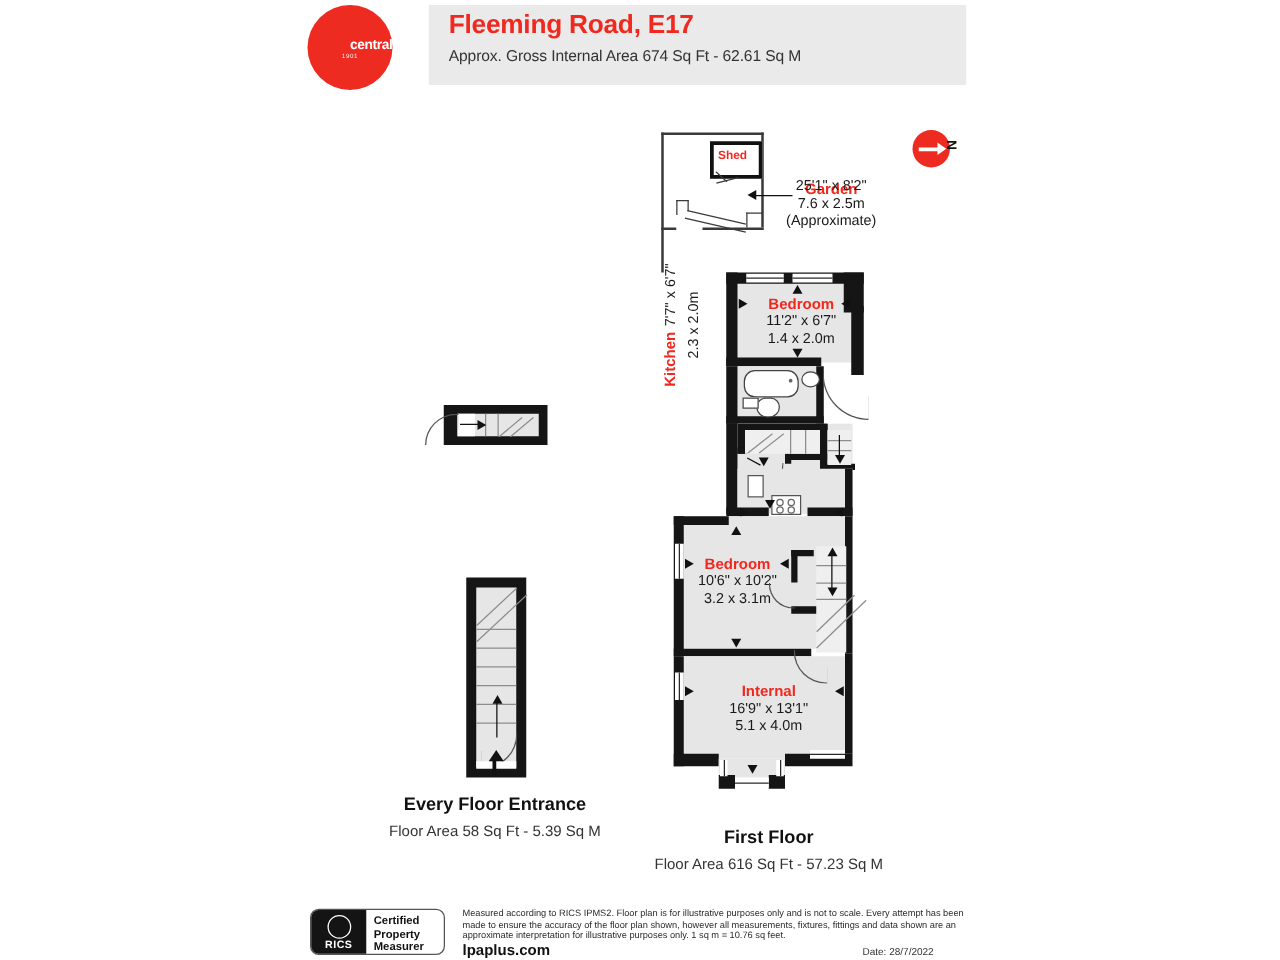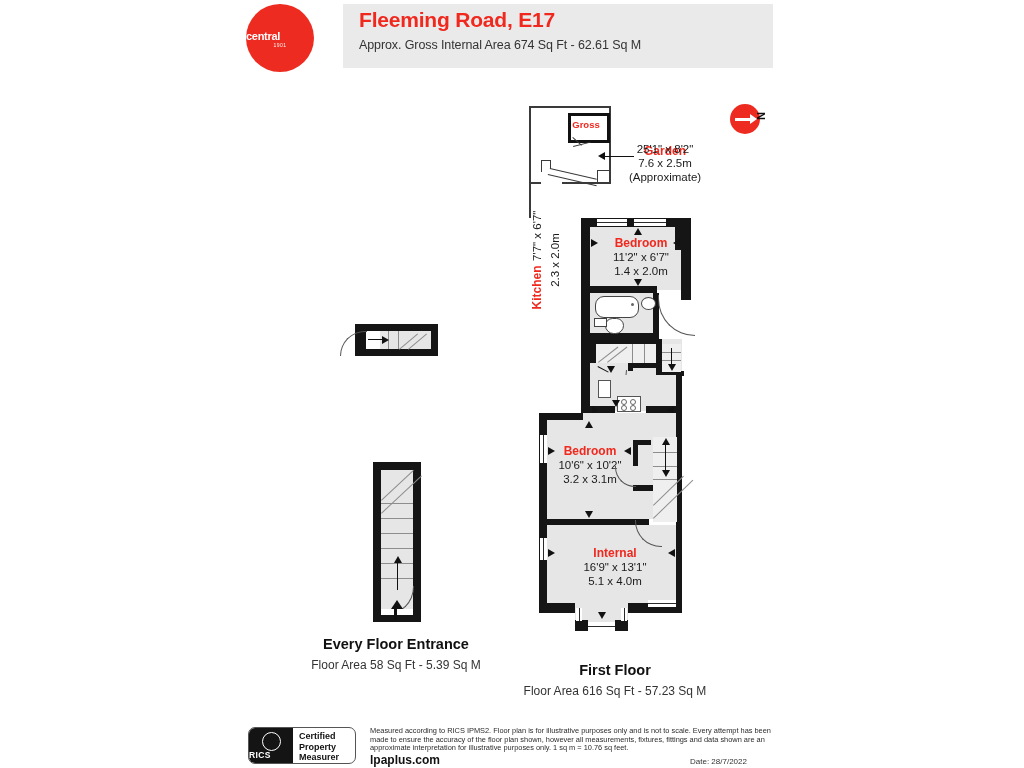--- a/index.html
+++ b/index.html
@@ -10,21 +10,21 @@
     position:relative;overflow:hidden;
   }
   .abs{position:absolute;}
 
   
   #header-logo{
     left:246px;top:4px;width:68px;height:68px;border-radius:50%;
     background:#ee2b20;
   }
   #header-logo .logo-text{
-    position:absolute;left:0;right:0;top:26px;text-align:left;
+    position:absolute;left:0;right:0;top:26px;text-align:right;
     color:#ffffff;font-size:11px;font-weight:700;letter-spacing:-0.3px;
   }
   #header-logo .logo-sub{
     position:absolute;left:0;right:0;top:38px;text-align:center;
     color:#ffffff;font-size:5px;letter-spacing:0.5px;opacity:.95;
   }
   #header-bar{
     left:343px;top:4px;width:430px;height:64px;background:#eaeaea;
   }
   #header-title{
@@ -86,21 +86,21 @@
   .cap-title{position:absolute;text-align:center;font-size:14.5px;font-weight:700;color:#111;}
   .cap-sub{position:absolute;text-align:center;font-size:12px;color:#333;}
 
   
   #rics-badge{left:248px;top:727px;width:108px;height:37px;
       border:1px solid #555;border-radius:7px;background:#fff;box-sizing:border-box;}
   #rics-mark{position:absolute;left:0px;top:0px;width:44px;height:35px;background:#141414;
       border-radius:6px 0 0 6px;}
   #rics-mark .rics-circle{position:absolute;left:13px;top:4px;width:17px;height:17px;
       border-radius:50%;border:1.6px solid #fff;}
-  #rics-mark .rics-word{position:absolute;left:0;right:0;top:22px;text-align:left;
+  #rics-mark .rics-word{position:absolute;left:0;right:0;top:22px;text-align:center;
       color:#fff;font-size:8.5px;font-weight:700;letter-spacing:.4px;}
   #rics-text{position:absolute;left:50px;top:3px;font-size:9px;font-weight:700;
       color:#111;line-height:10.5px;}
   #disclaimer{left:370px;top:727px;width:410px;font-size:7.4px;color:#2b2b2b;line-height:8.6px;}
   #lpaplus{left:370px;top:753px;font-size:12px;font-weight:700;color:#111;}
   #footer-date{left:690px;top:757px;font-size:8px;color:#333;}
 </style>
 </head>
 <body>
 
@@ -130,21 +130,21 @@
   <div class="thinline abs" style="left:541px;top:160px;width:10px;height:1.4px;"></div>
   <div class="thinline abs" style="left:550px;top:160px;width:1.4px;height:9px;"></div>
   <div class="thinline abs" style="left:550px;top:168px;width:48px;height:1.4px;transform:rotate(13deg);transform-origin:0 0;"></div>
   <div class="thinline abs" style="left:548px;top:174px;width:50px;height:1.4px;transform:rotate(13deg);transform-origin:0 0;"></div>
   <div class="thinline abs" style="left:597px;top:170px;width:1.4px;height:12px;"></div>
   <div class="thinline abs" style="left:597px;top:170px;width:13px;height:1.4px;"></div>
 
   <div class="thinline abs" style="left:529px;top:184px;width:1.6px;height:34px;"></div>
 
   <div class="abs" id="shed-box"></div>
-  <div class="abs" id="shed-label">Gross</div>
+  <div class="abs" id="shed-label">Shed</div>
 
   <div class="thinline abs" style="left:573px;top:137px;width:12px;height:1.2px;transform:rotate(42deg);transform-origin:0 0;"></div>
   <div class="thinline abs" style="left:573px;top:146px;width:18px;height:1.2px;transform:rotate(-14deg);transform-origin:0 0;"></div>
 
   <div class="tick abs" style="left:604px;top:156px;width:30px;height:1.2px;"></div>
   <div class="arrow-lt abs" style="left:598px;top:152px;"></div>
 </div>
 <div class="rlabel abs" style="left:600px;top:128px;width:130px;margin-top:16px;">Garden</div>
 <div class="dlabel abs" style="left:600px;top:143px;width:130px;">25'1" x 8'2"</div>
 <div class="dlabel abs" style="left:600px;top:157px;width:130px;">7.6 x 2.5m</div>

